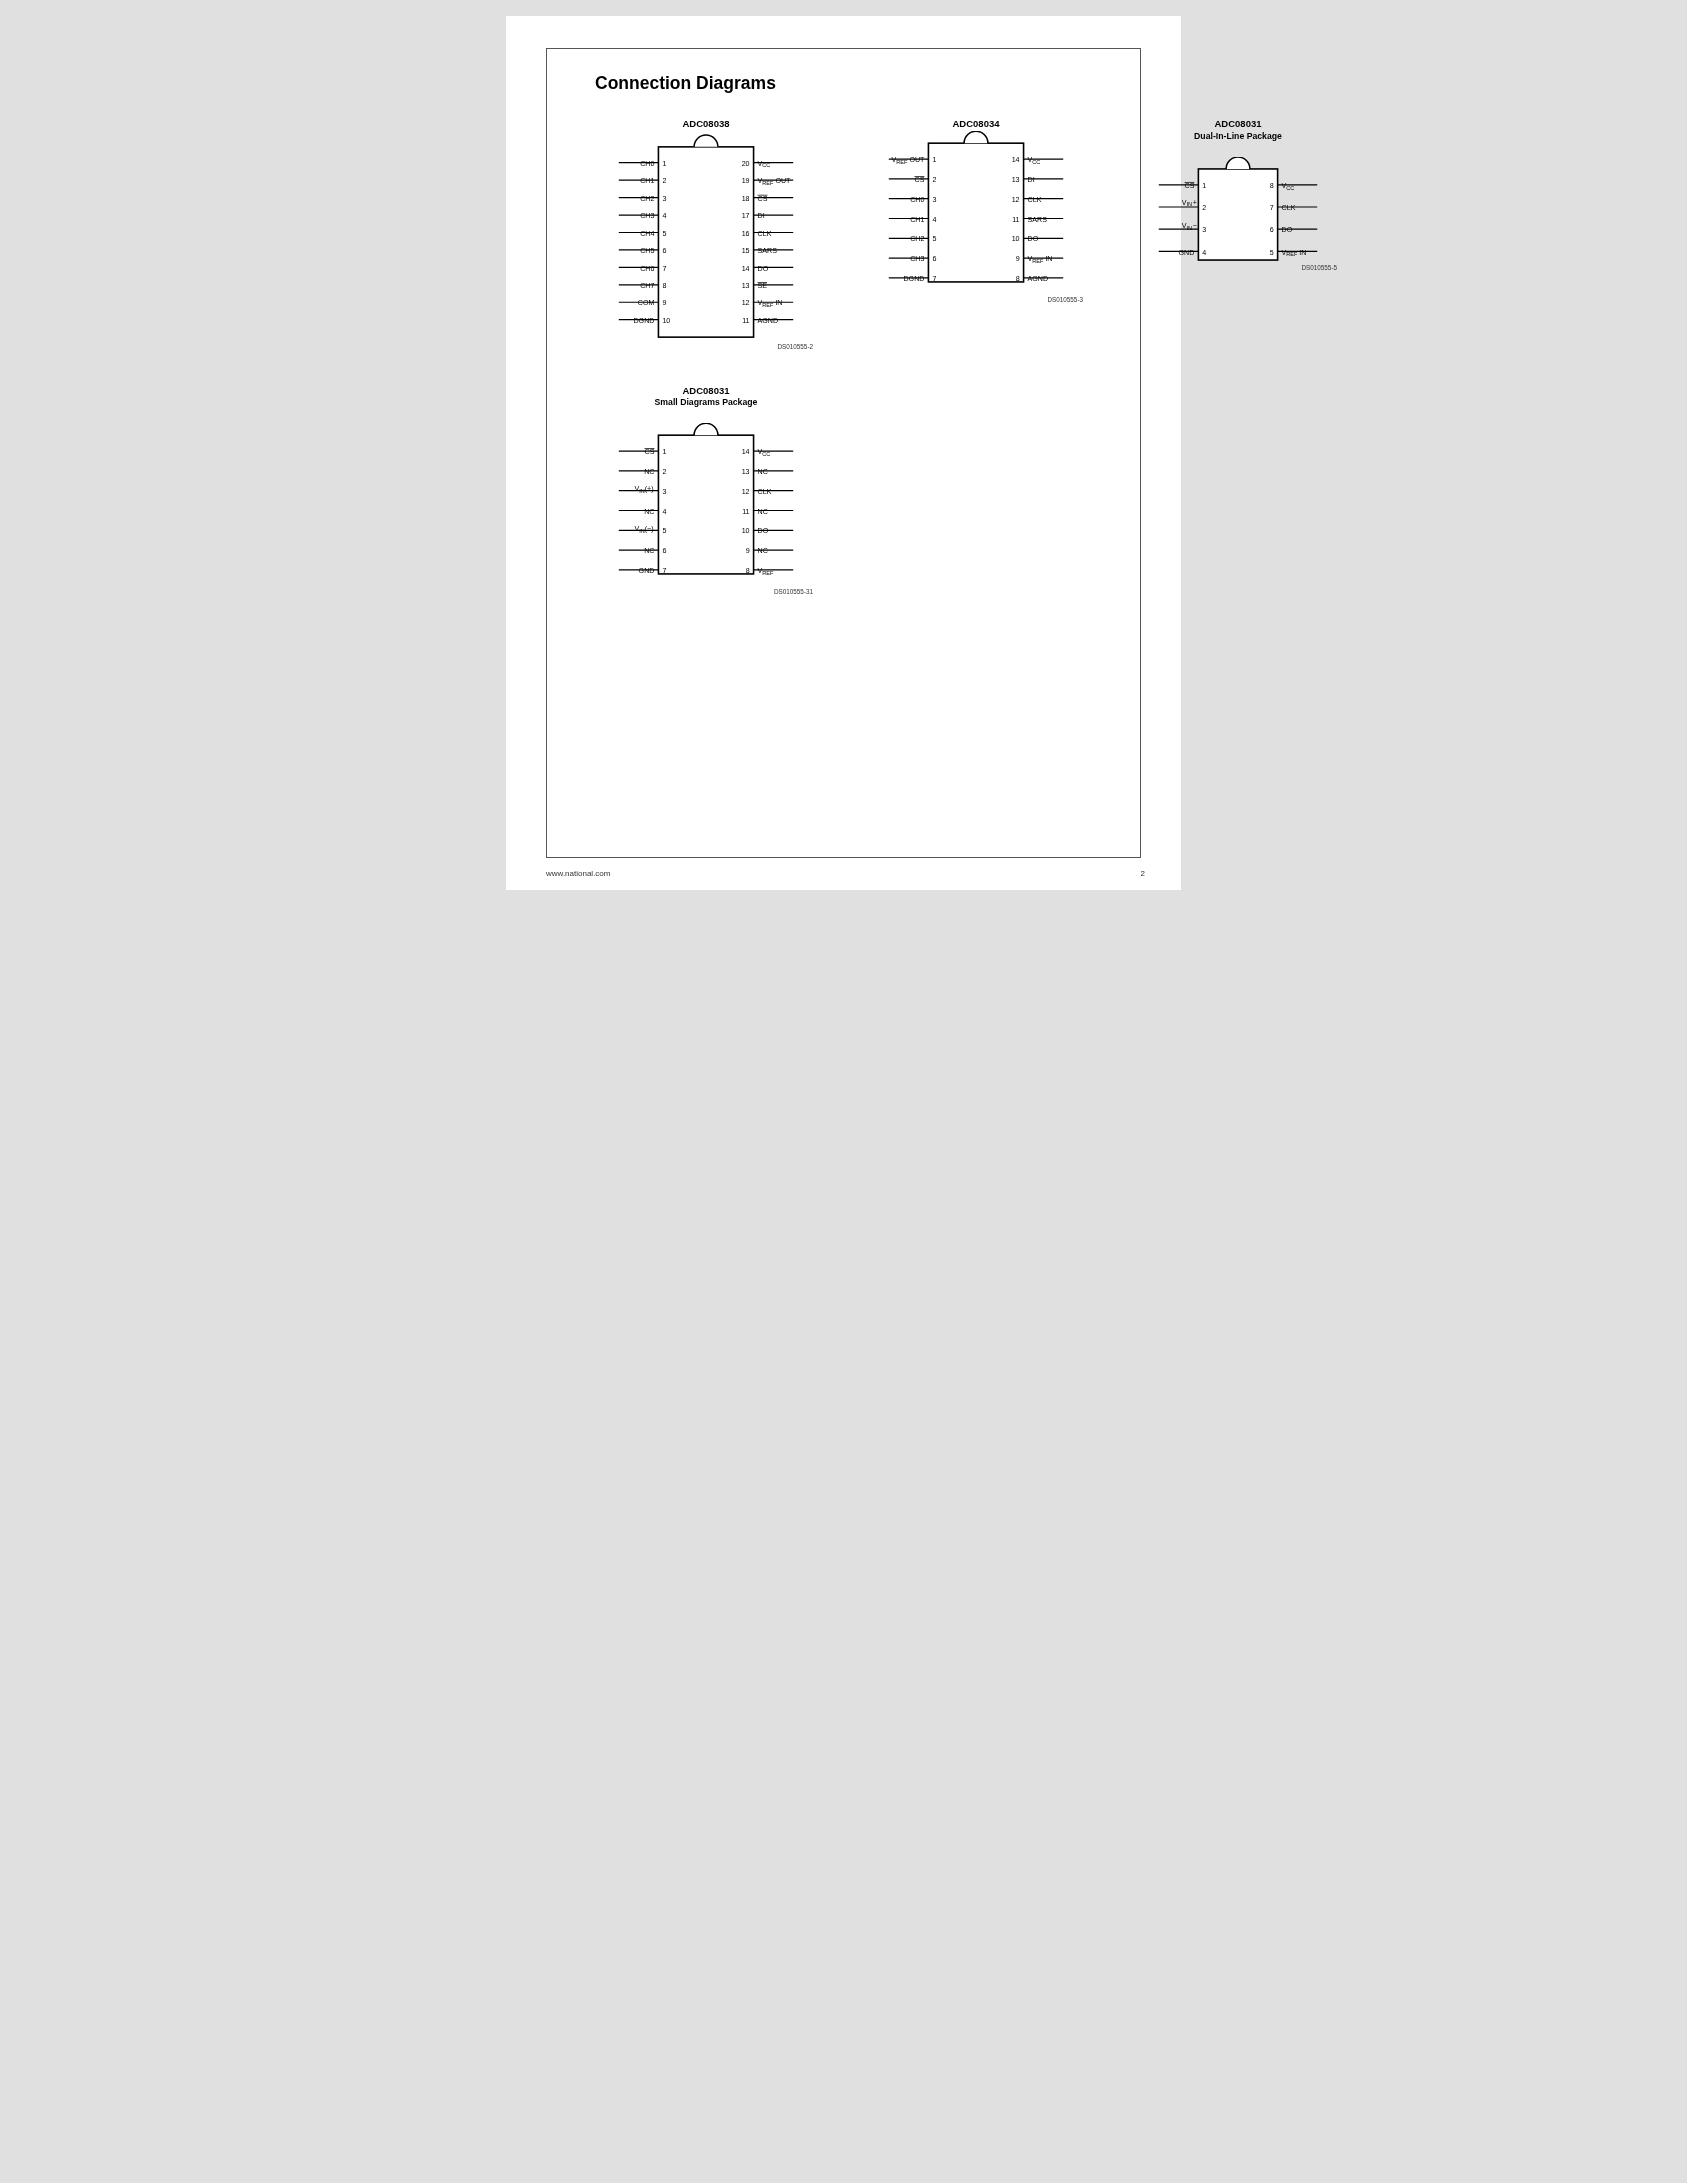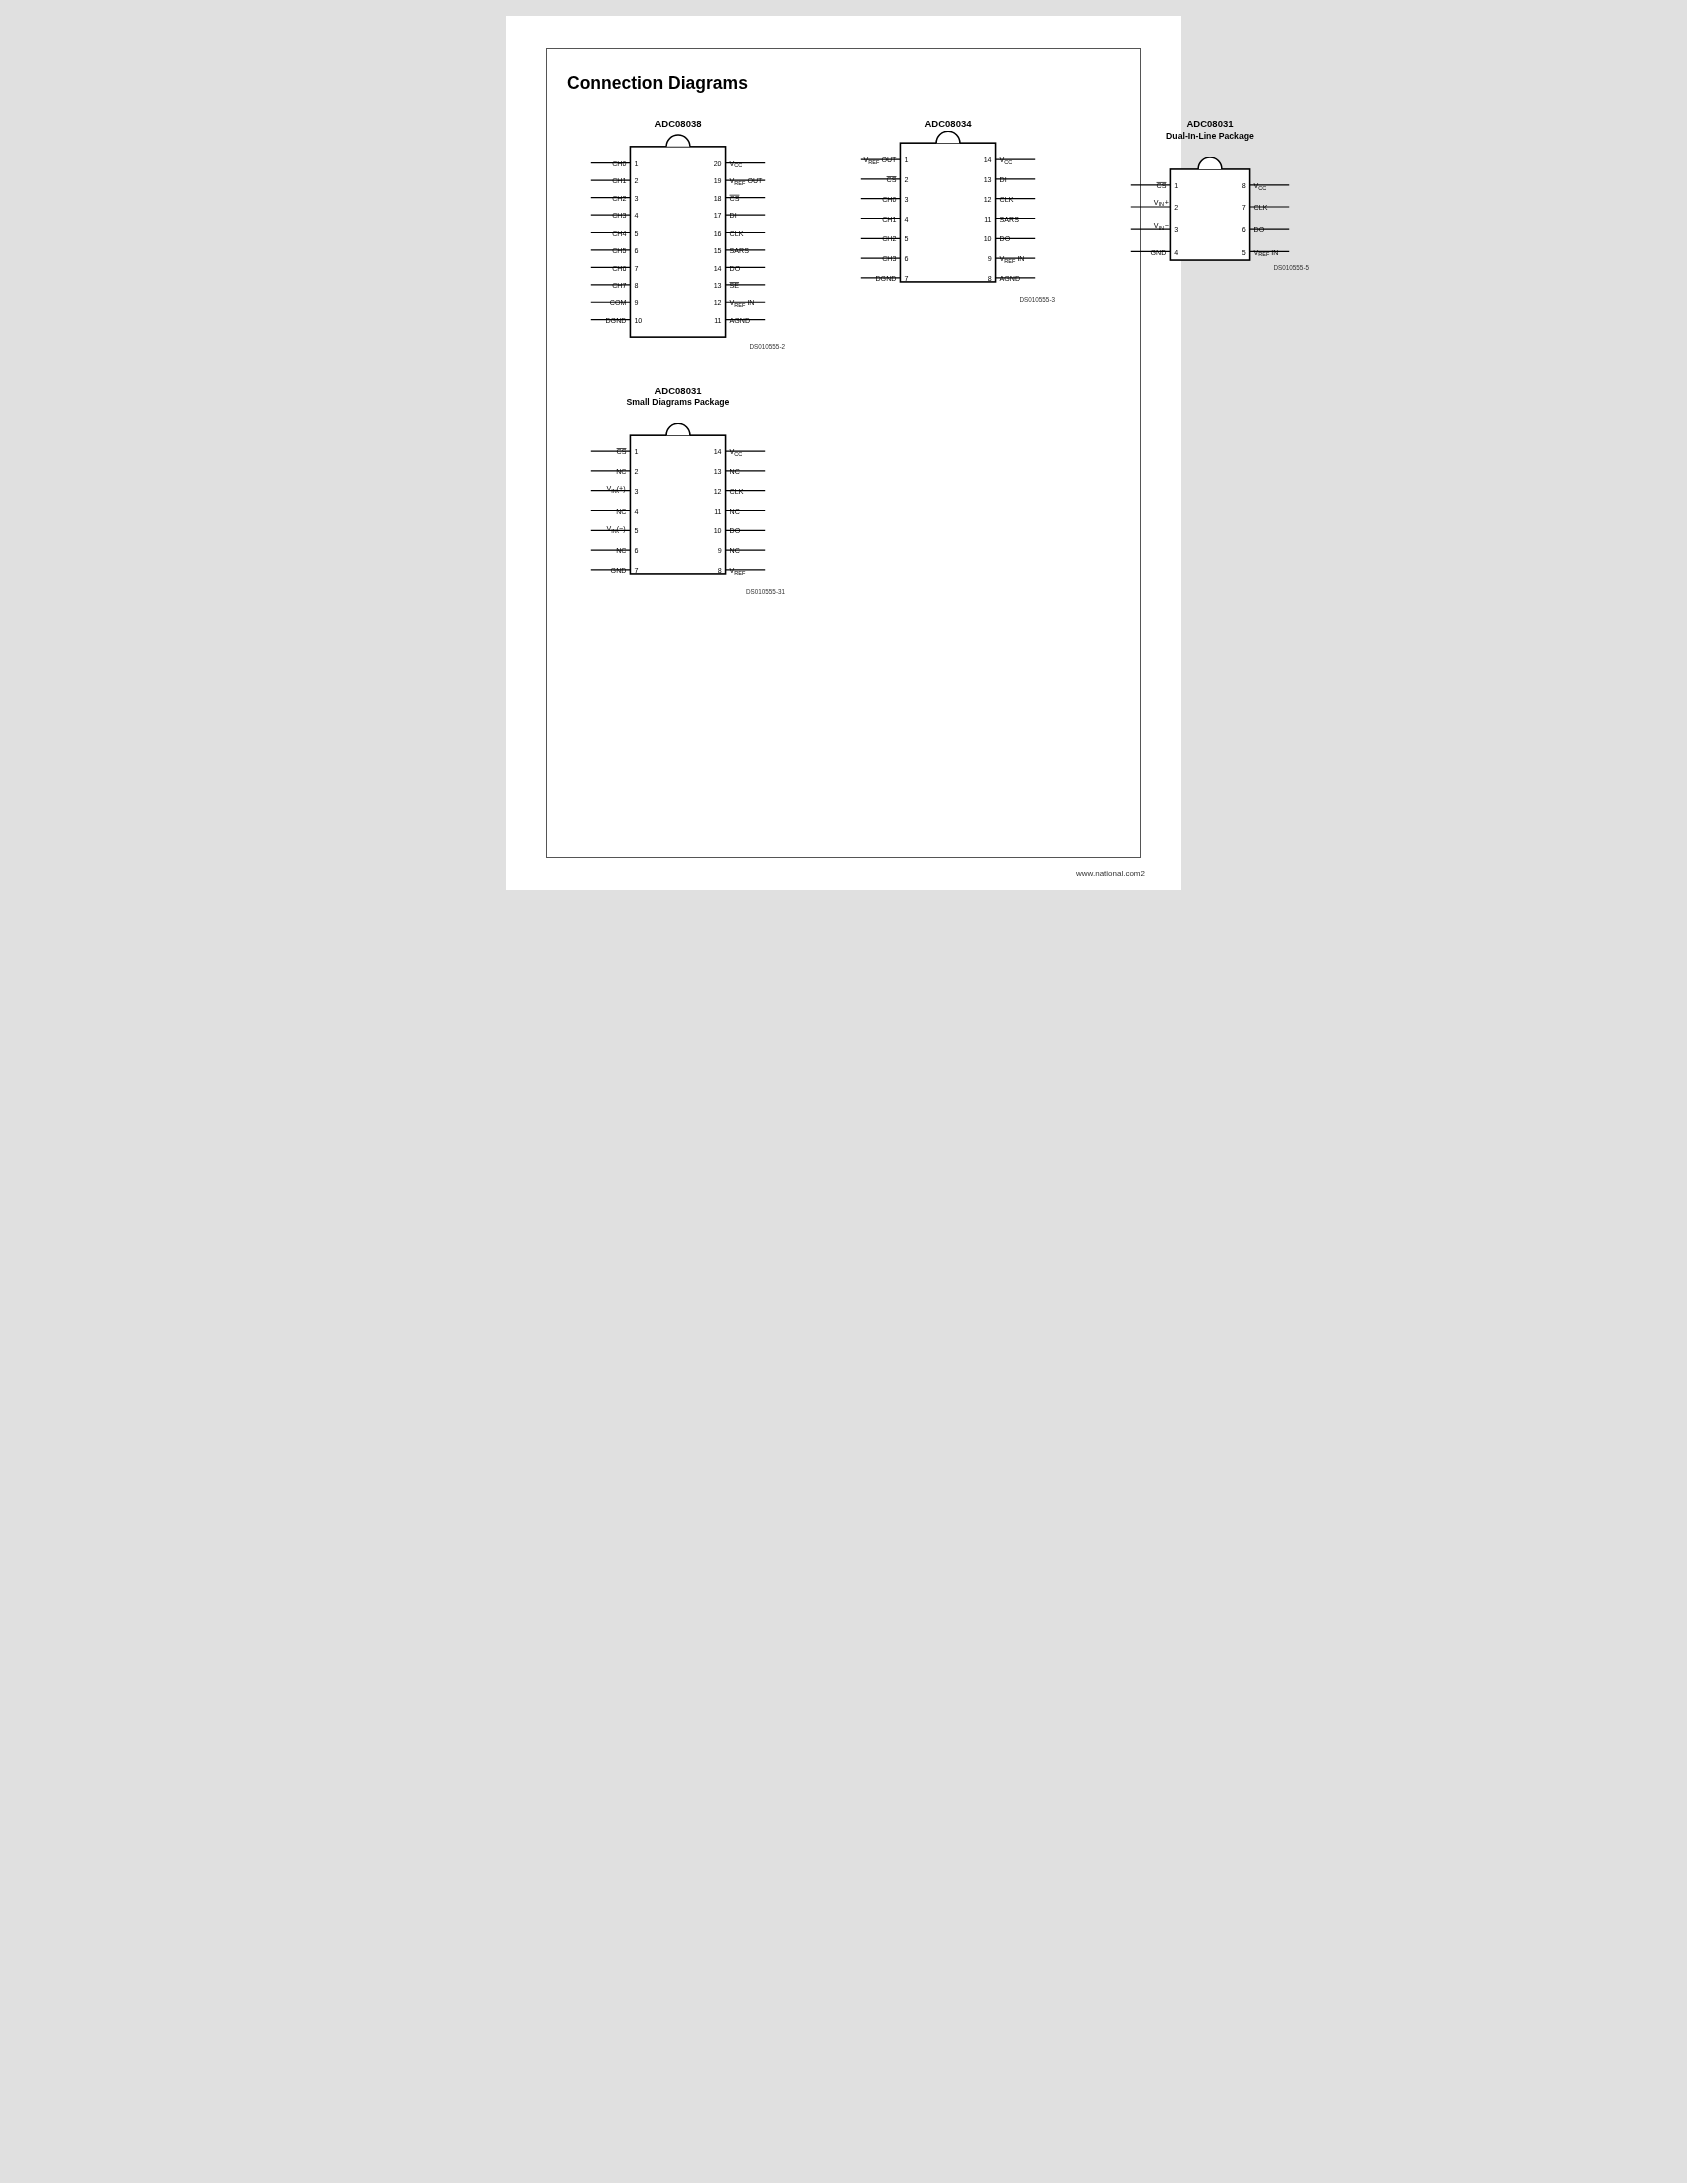--- a/index.html
+++ b/index.html
@@ -14,21 +14,21 @@
     .page {
       width: 675px;
       min-height: 873px;
       background: #fff;
       margin: 16px;
       padding: 32px 40px;
       position: relative;
     }
     .page-border {
       border: 0.8px solid #555;
-      padding: 24px 20px;
+      padding: 24px 48px;
       min-height: 810px;
     }
     h1.title {
       font-size: 17.5px;
       font-weight: bold;
       margin-bottom: 24px;
       font-family: Arial, sans-serif;
     }
     .diagrams-grid {
       display: grid;
@@ -55,21 +55,21 @@
     
     .ic-svg {
       display: block;
     }
     .footer {
       position: absolute;
       bottom: 12px;
       left: 40px;
       right: 36px;
       display: flex;
-      justify-content: flex-end;
+      justify-content: space-between;
       font-size: 8px;
       color: #333;
     }
   </style>
 </head>
 <body>
 
 <div class="page">
   <div class="page-border">
     <h1 class="title">Connection Diagrams</h1>

